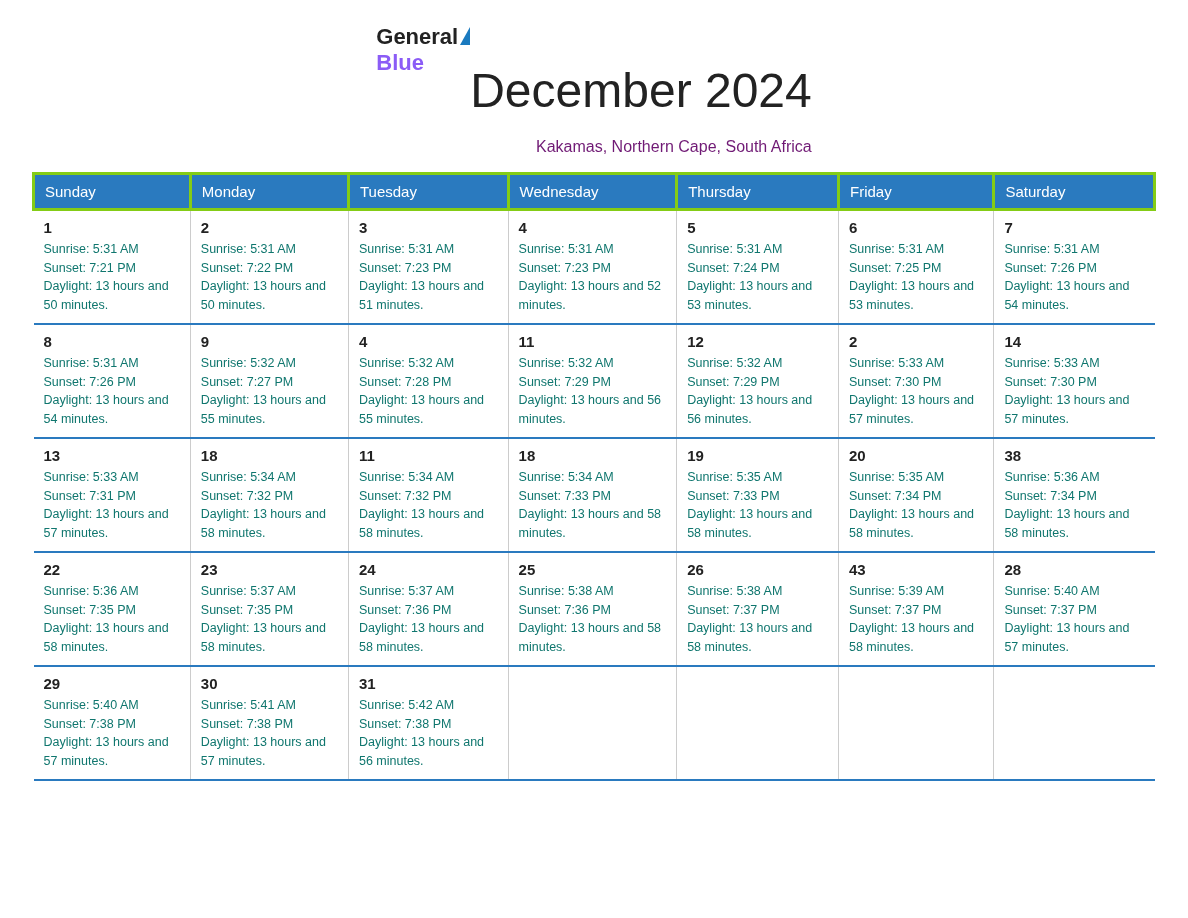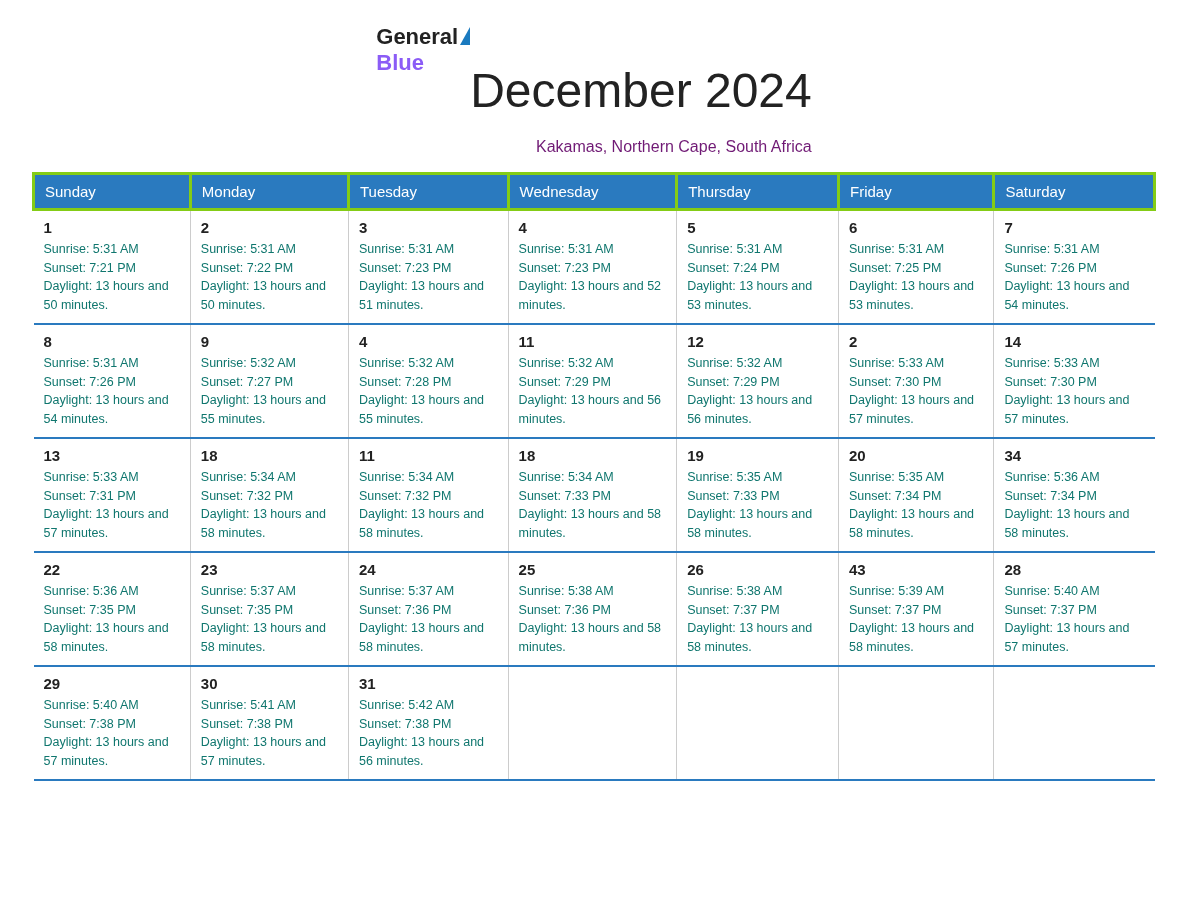--- a/index.html
+++ b/index.html
@@ -211,21 +211,21 @@
         </td>
         <td>
           <span class="day-num">19</span>
         <div class="day-info">Sunrise: 5:35 AM<br>Sunset: 7:33 PM<br>Daylight: 13 hours and 58 minutes.</div>
         </td>
         <td>
           <span class="day-num">20</span>
         <div class="day-info">Sunrise: 5:35 AM<br>Sunset: 7:34 PM<br>Daylight: 13 hours and 58 minutes.</div>
         </td>
         <td>
-          <span class="day-num">34</span>
+          <span class="day-num">38</span>
         <div class="day-info">Sunrise: 5:36 AM<br>Sunset: 7:34 PM<br>Daylight: 13 hours and 58 minutes.</div>
         </td>
       </tr>
       <tr>
         <td>
           <span class="day-num">22</span>
         <div class="day-info">Sunrise: 5:36 AM<br>Sunset: 7:35 PM<br>Daylight: 13 hours and 58 minutes.</div>
         </td>
         <td>
           <span class="day-num">23</span>

